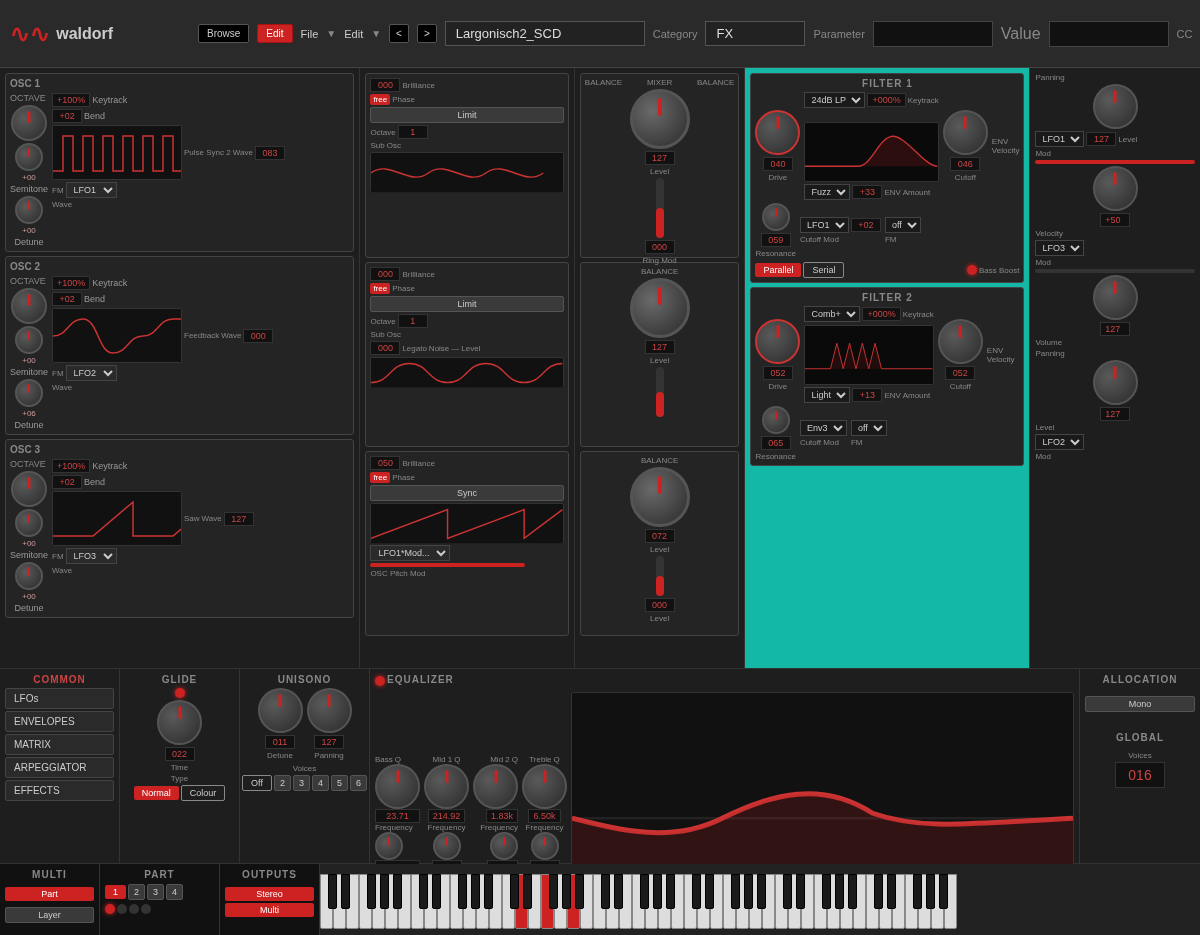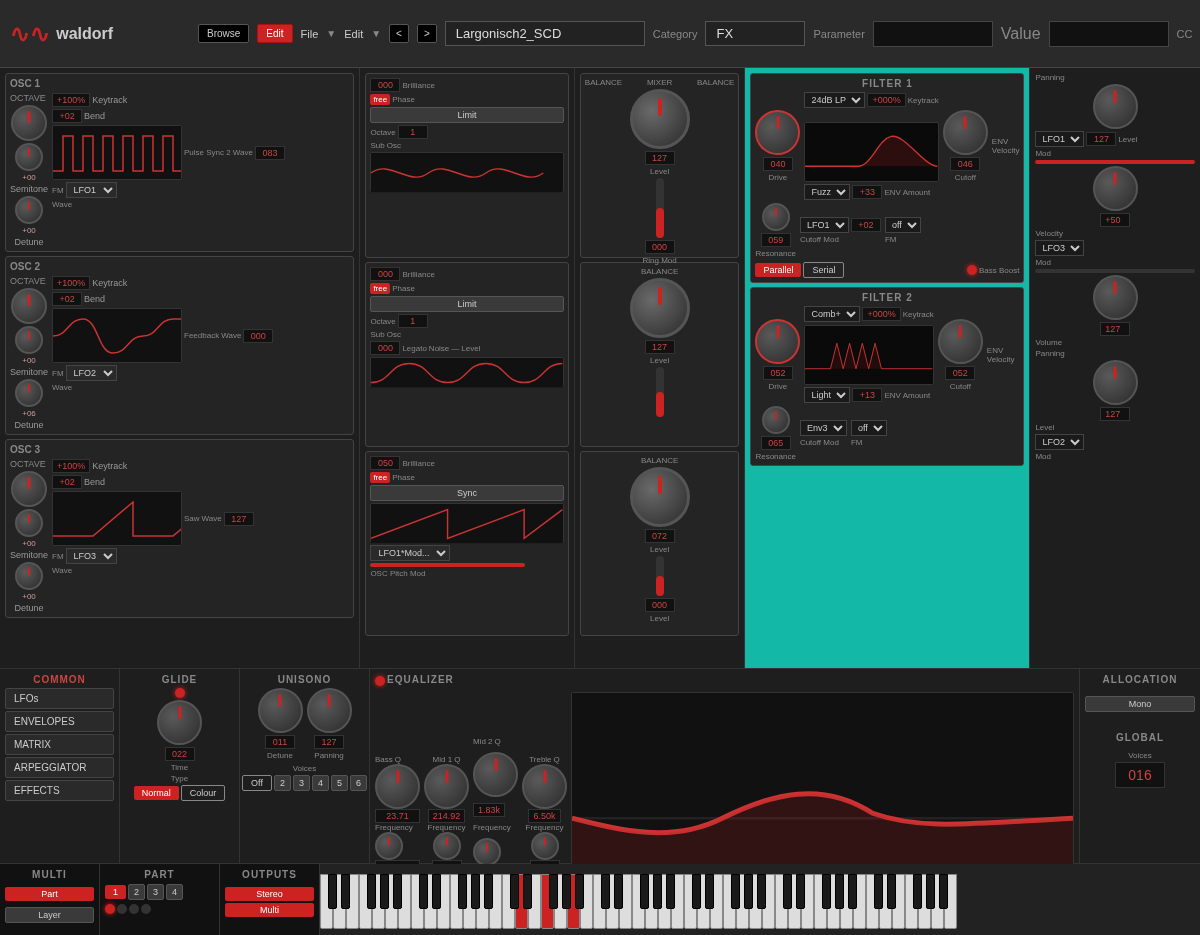--- a/index.html
+++ b/index.html
@@ -1025,21 +1025,21 @@
           <span class="text-xs text-gray">Q</span>
         </div>
         <div class="knob-md"></div>
         <div class="value-display">214.92</div>
         <span class="text-xs text-gray">Frequency</span>
         <div class="knob-sm"></div>
         <div class="value-display">5.20</div>
         <span class="text-xs text-gray">Gain</span>
       </div>
 
-      <div class="flex-col gap1" style="align-items:flex-start;gap:6px;">
+      <div class="flex-col gap1" style="align-items:flex-end;">
         <div class="flex-row gap2">
           <span class="text-xs text-gray">Mid 2</span>
           <span class="text-xs text-gray">Q</span>
         </div>
         <div class="knob-md"></div>
         <div class="value-display">1.83k</div>
         <span class="text-xs text-gray">Frequency</span>
         <div class="knob-sm"></div>
         <div class="value-display">-4.69</div>
         <span class="text-xs text-gray">Gain</span>

